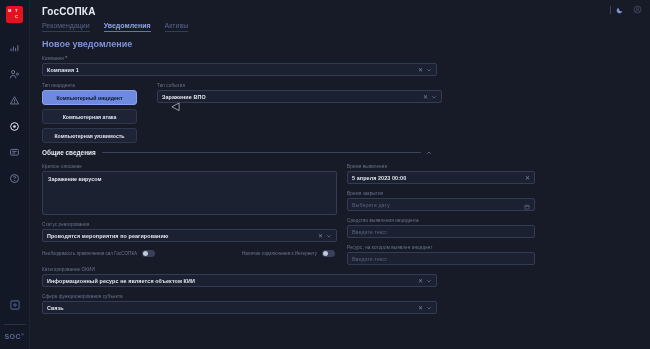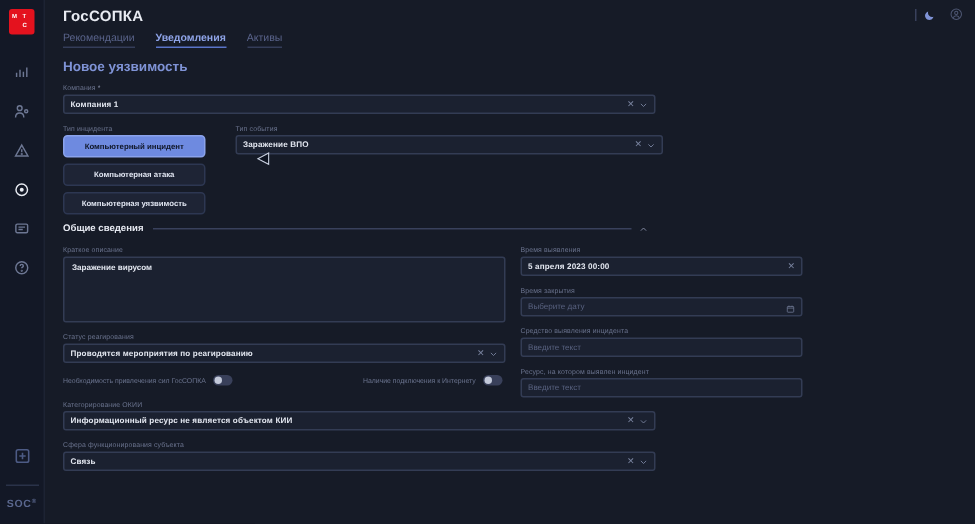--- a/index.html
+++ b/index.html
@@ -285,21 +285,21 @@
         </span>
       </div>
     </div>
 
     <div class="tabs">
       <div class="tab">Рекомендации</div>
       <div class="tab active">Уведомления</div>
       <div class="tab">Активы</div>
     </div>
 
-    <div class="page-title">Новое уязвимость</div>
+    <div class="page-title">Новое уведомление</div>
 
     <div class="form">
 
       <div class="field" style="width:395px;">
         <div class="fld-label">
           <span>Компания</span>
           <span class="req">*</span>
         </div>
         <div class="input">
           <span class="val">Компания 1</span>

